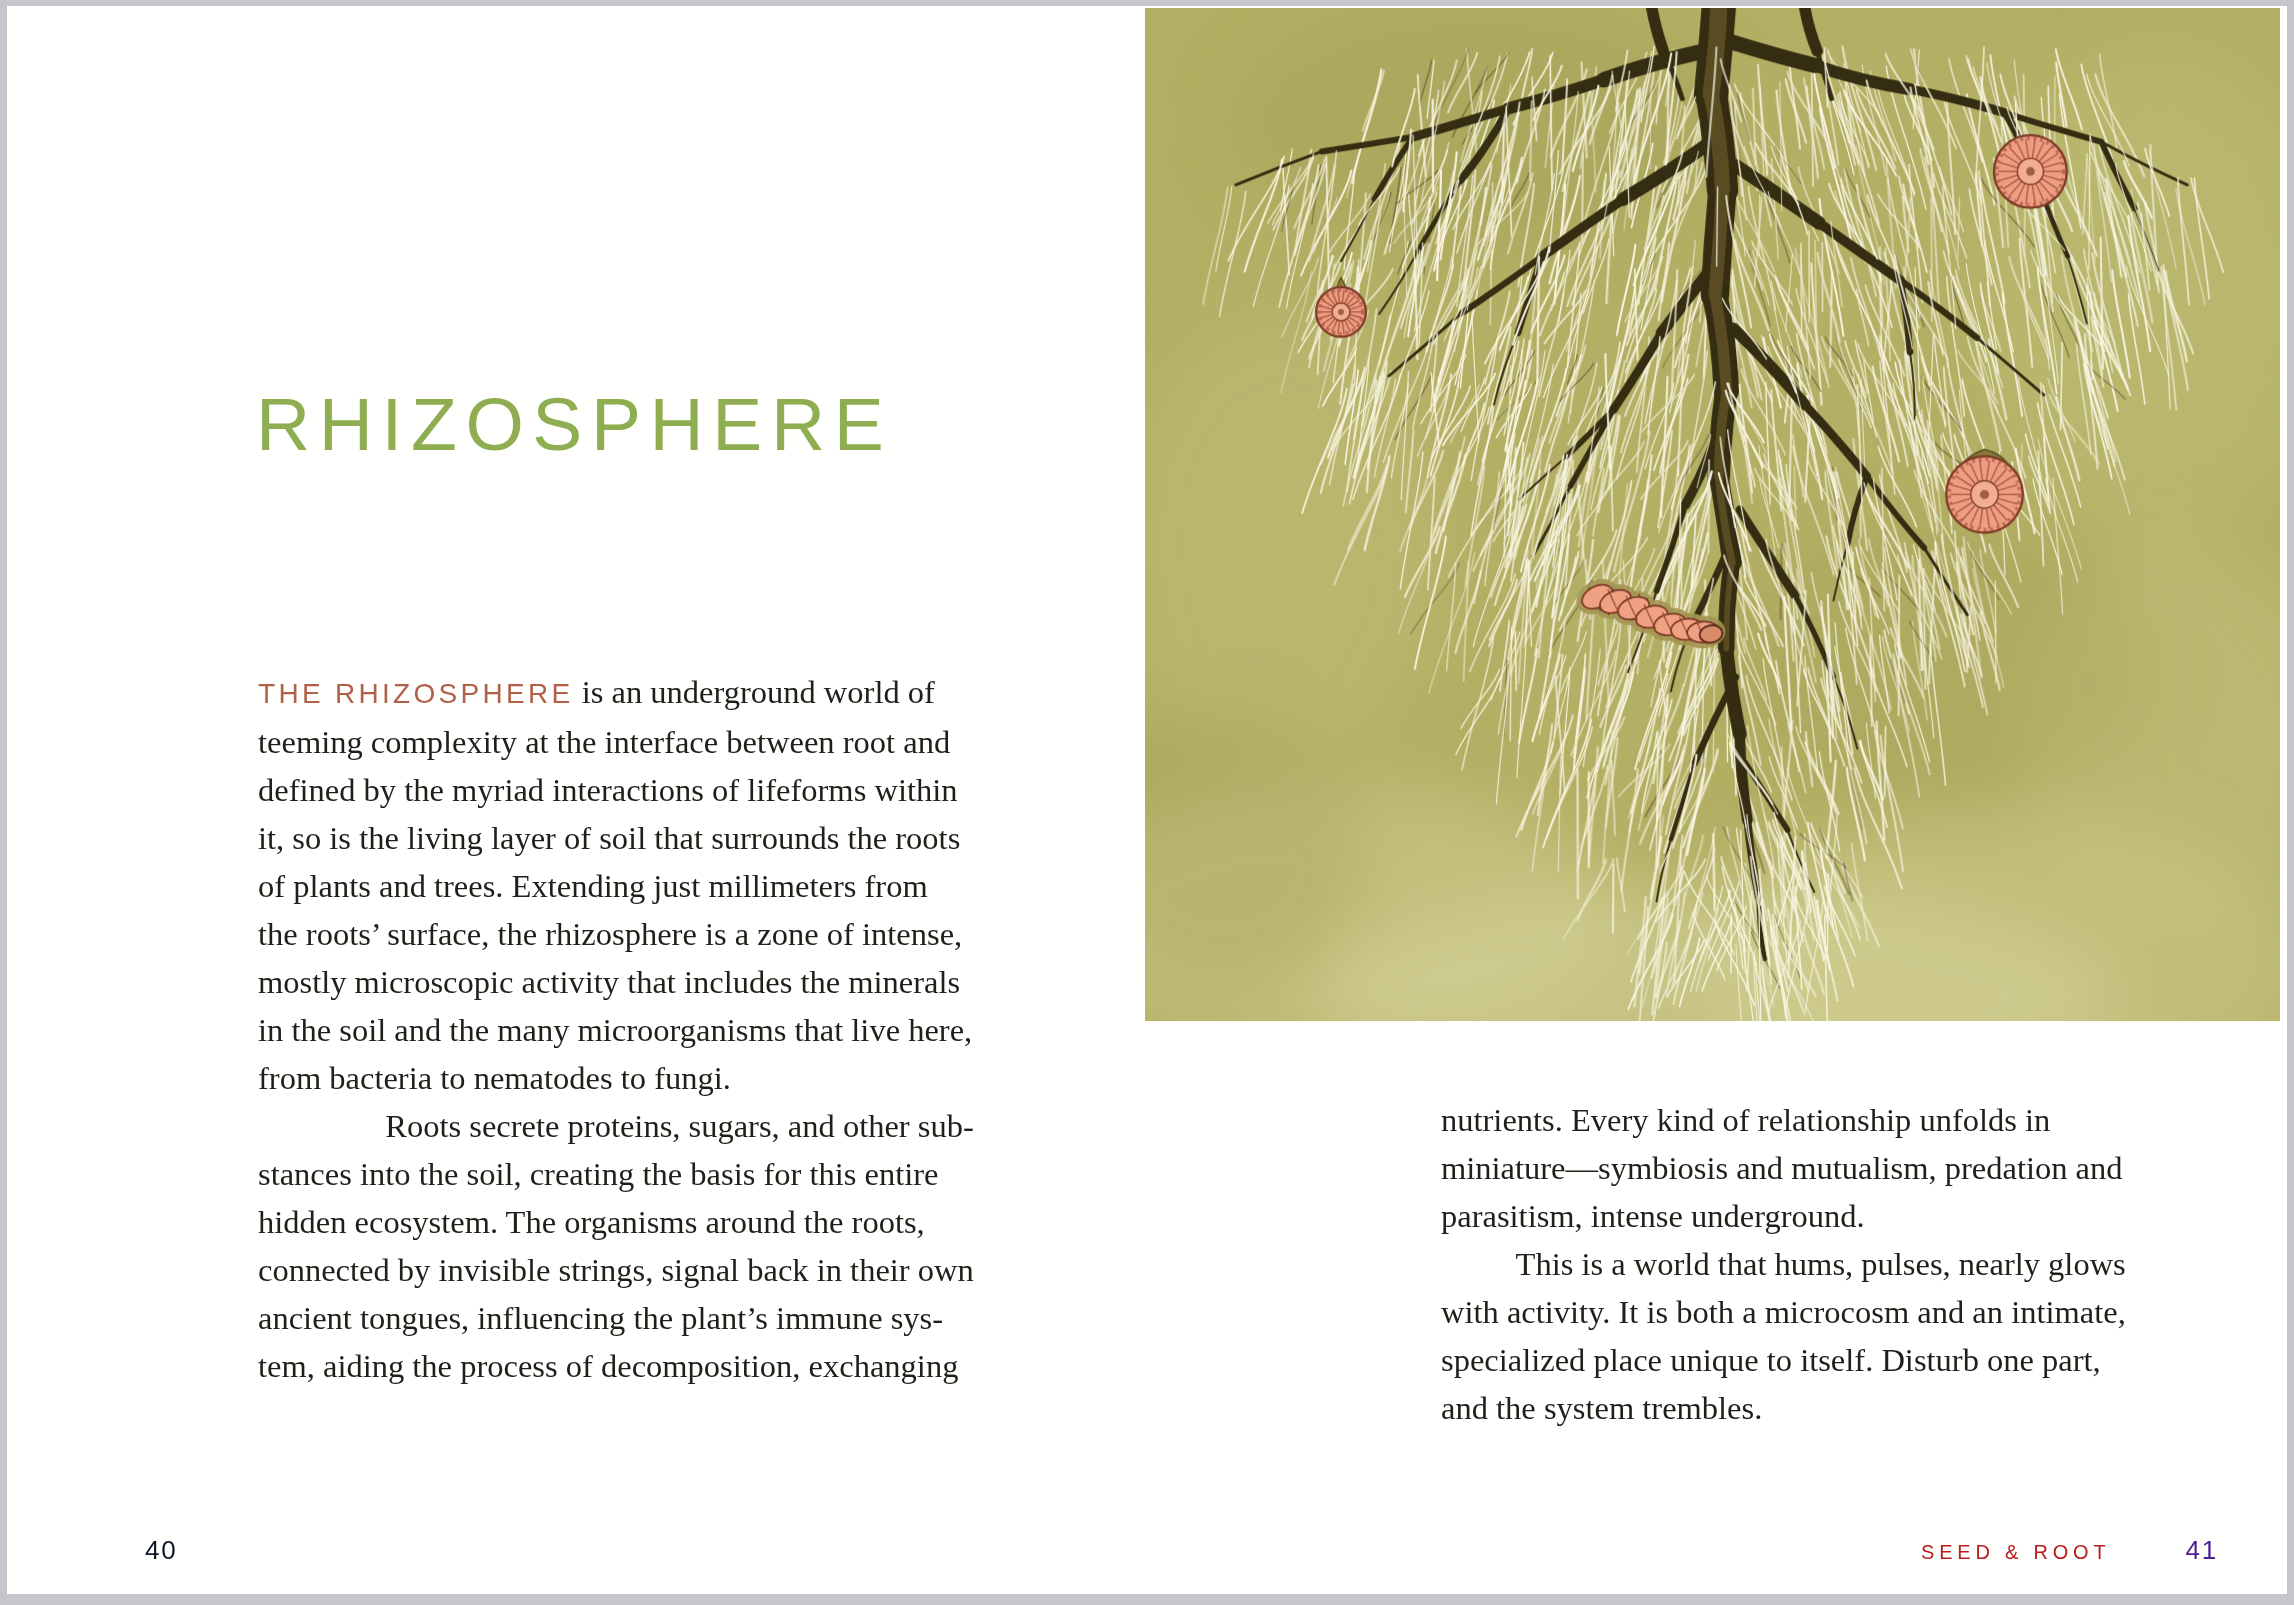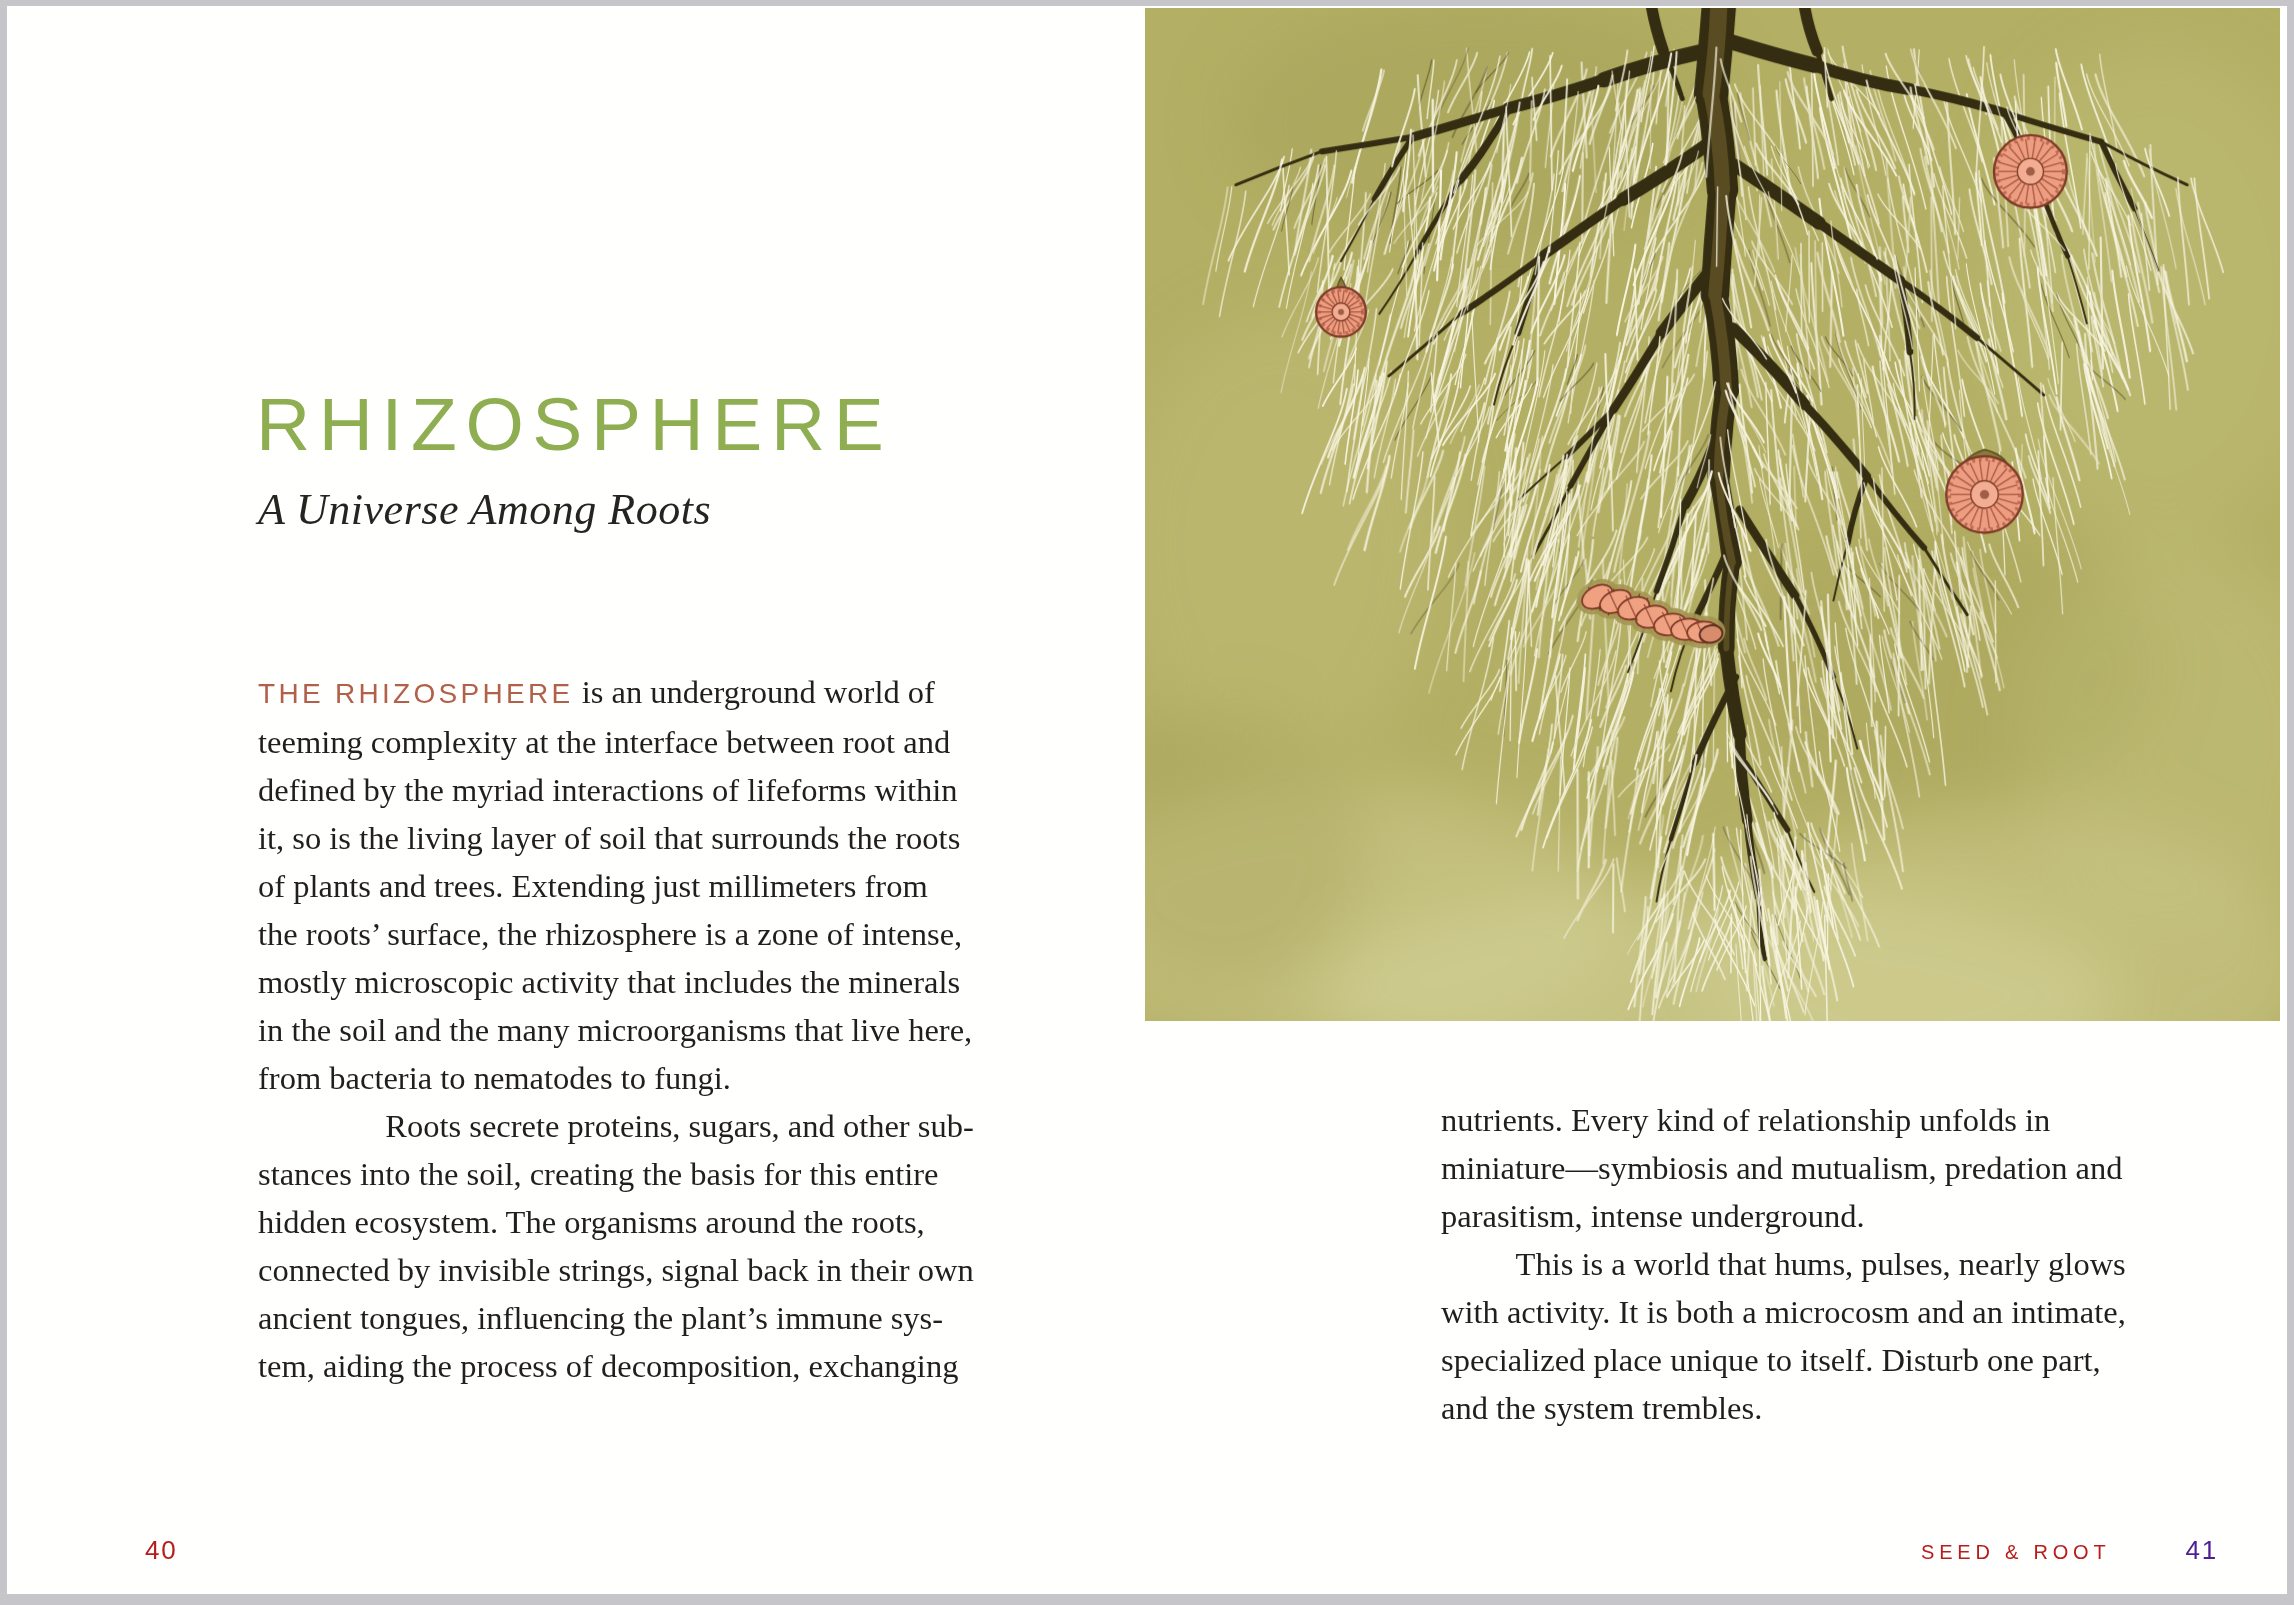--- a/index.html
+++ b/index.html
@@ -10,38 +10,37 @@
          font-size:75px;line-height:76px;font-weight:400;letter-spacing:8.6px;color:#8fae52;}
   .subtitle{position:absolute;left:258px;top:484px;font-size:44px;line-height:52px;
             font-style:italic;color:#26241f;letter-spacing:0.5px;}
   .col{position:absolute;font-size:32.5px;line-height:48px;color:#211f1c;}
   .colL{left:258px;top:668px;}
   .colR{left:1441px;top:1096px;}
   .bline{white-space:pre;}
   .indent{padding-left:63px;text-align:right;}
   .lead{font-family:"Liberation Sans",sans-serif;font-weight:normal;font-size:28px;
         letter-spacing:3.3px;color:#b2604a;}
-  .folio{position:absolute;font-family:"Liberation Sans",sans-serif;color:#b91c1c;}
+  .folio{position:absolute;font-family:"Liberation Sans",sans-serif;color:#0f172a;}
   .folio-left{left:145px;top:1535px;font-size:26px;letter-spacing:1.9px;}
   .footer-right{position:absolute;left:1921px;top:1535px;display:flex;align-items:baseline;}
   .book-label{font-family:"Liberation Sans",sans-serif;font-size:20px;letter-spacing:4.8px;
               color:#b91c1c;padding-top:3.8px;}
   .folio-right{font-family:Liberation Sans, sans-serif;font-size:26px;letter-spacing:1.9px;
                color:#4c1d95;margin-left:75px;}
   .art{position:absolute;left:1145px;top:7.6px;width:1135px;height:1013px;}
   .art svg{display:block;width:100%;height:100%;}
 </style>
 </head>
 <body>
 
 <div class="page">
   <div class="sheet"></div>
 
   <div class="title">RHIZOSPHERE</div>
-  <div class="subtitle">A Universe Among Roots</div>
 
   <div class="col colL">
     <div class="bline"><span class="lead">THE RHIZOSPHERE</span><span> is an underground world of</span></div>
     <div class="bline">teeming complexity at the interface between root and</div>
     <div class="bline">defined by the myriad interactions of lifeforms within</div>
     <div class="bline">it, so is the living layer of soil that surrounds the roots</div>
     <div class="bline">of plants and trees. Extending just millimeters from</div>
     <div class="bline">the roots’ surface, the rhizosphere is a zone of intense,</div>
     <div class="bline">mostly microscopic activity that includes the minerals</div>
     <div class="bline">in the soil and the many microorganisms that live here,</div>

